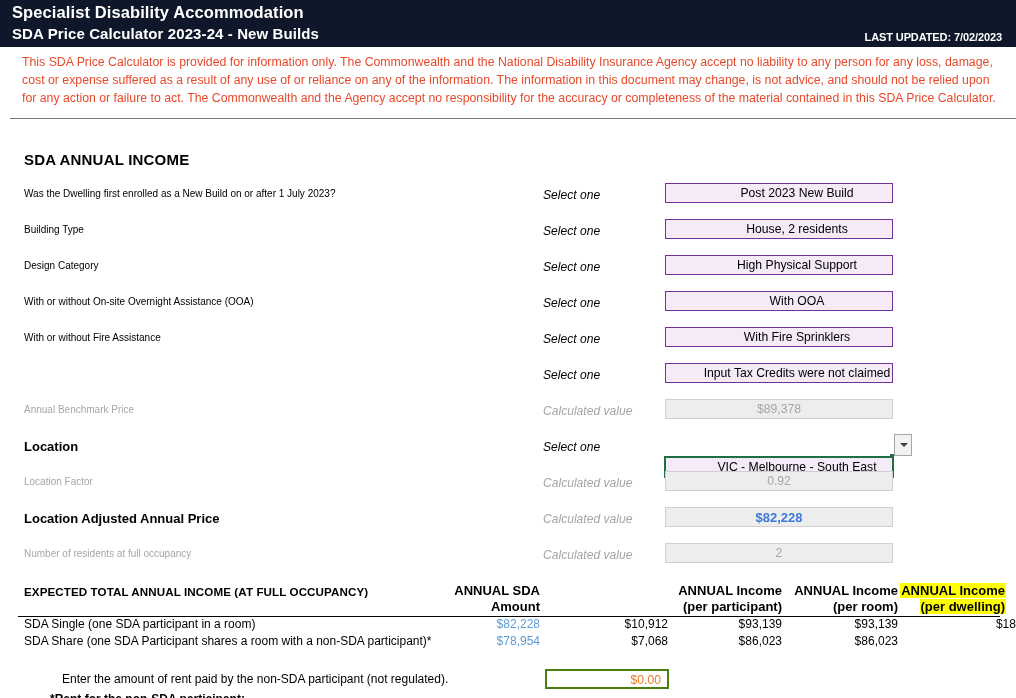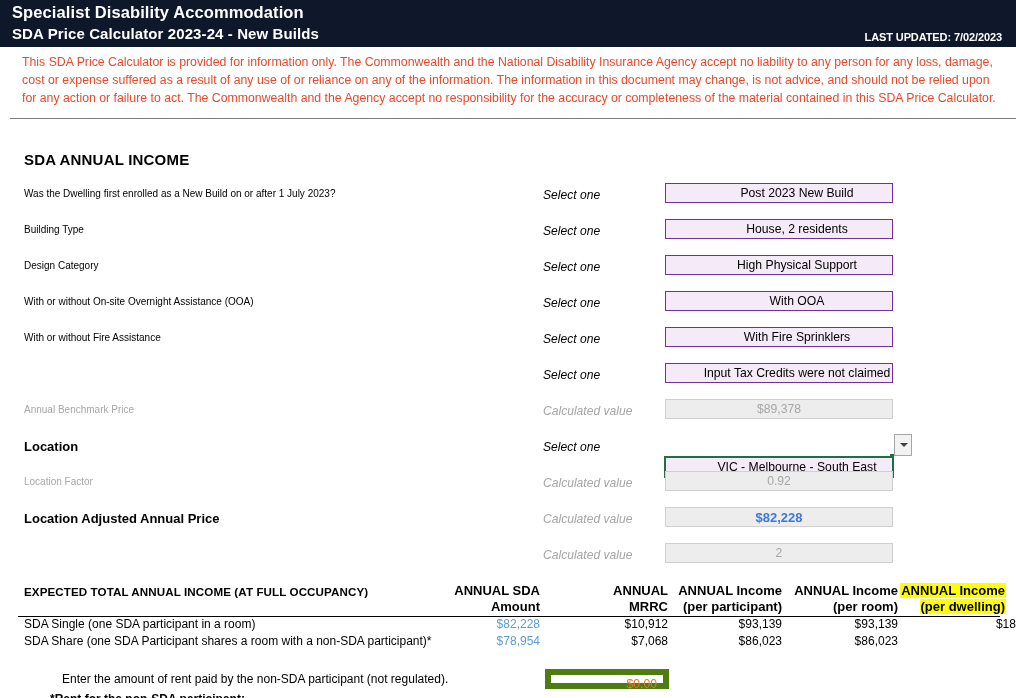--- a/index.html
+++ b/index.html
@@ -230,21 +230,21 @@
 
   .money-input {
     position: absolute;
     left: 545px;
     top: 0px;
     width: 124px;
     height: 20px;
     line-height: 18px;
     box-sizing: border-box;
     background: #FFFFFF;
-    border: 6px solid #4d7c0f;
+    border: 2px solid #4d7c0f;
     color: #E8792B;
     text-align: right;
     padding-right: 6px;
     font-size: 12.2px;
   }
 </style>
 </head>
 <body>
 
 <div class="banner">
@@ -316,40 +316,37 @@
     <div class="field calc">0.92</div>
   </div>
 
   <div class="row">
     <div class="lbl bold">Location Adjusted Annual Price</div>
     <div class="hint muted">Calculated value</div>
     <div class="field calc blue">$82,228</div>
   </div>
 
   <div class="row">
+    <div class="lbl muted">Number of residents at full occupancy</div>
     <div class="hint muted">Calculated value</div>
     <div class="field calc">2</div>
   </div>
 
 </div>
 
 <div class="table-area">
 
   <div class="thead">
     <div class="t-title">EXPECTED TOTAL ANNUAL INCOME (AT FULL OCCUPANCY)</div>
 
     <div class="th" style="left:444px; width:96px;">
       <div>ANNUAL SDA</div>
       <div>Amount</div>
     </div>
 
-    <div class="th" style="left:560px; width:108px;">
-      <div>ANNUAL</div>
-      <div>MRRC</div>
-    </div>
 
     <div class="th" style="left:672px; width:110px;">
       <div>ANNUAL Income</div>
       <div>(per participant)</div>
     </div>
 
     <div class="th" style="left:788px; width:110px;">
       <div>ANNUAL Income</div>
       <div>(per room)</div>
     </div>

